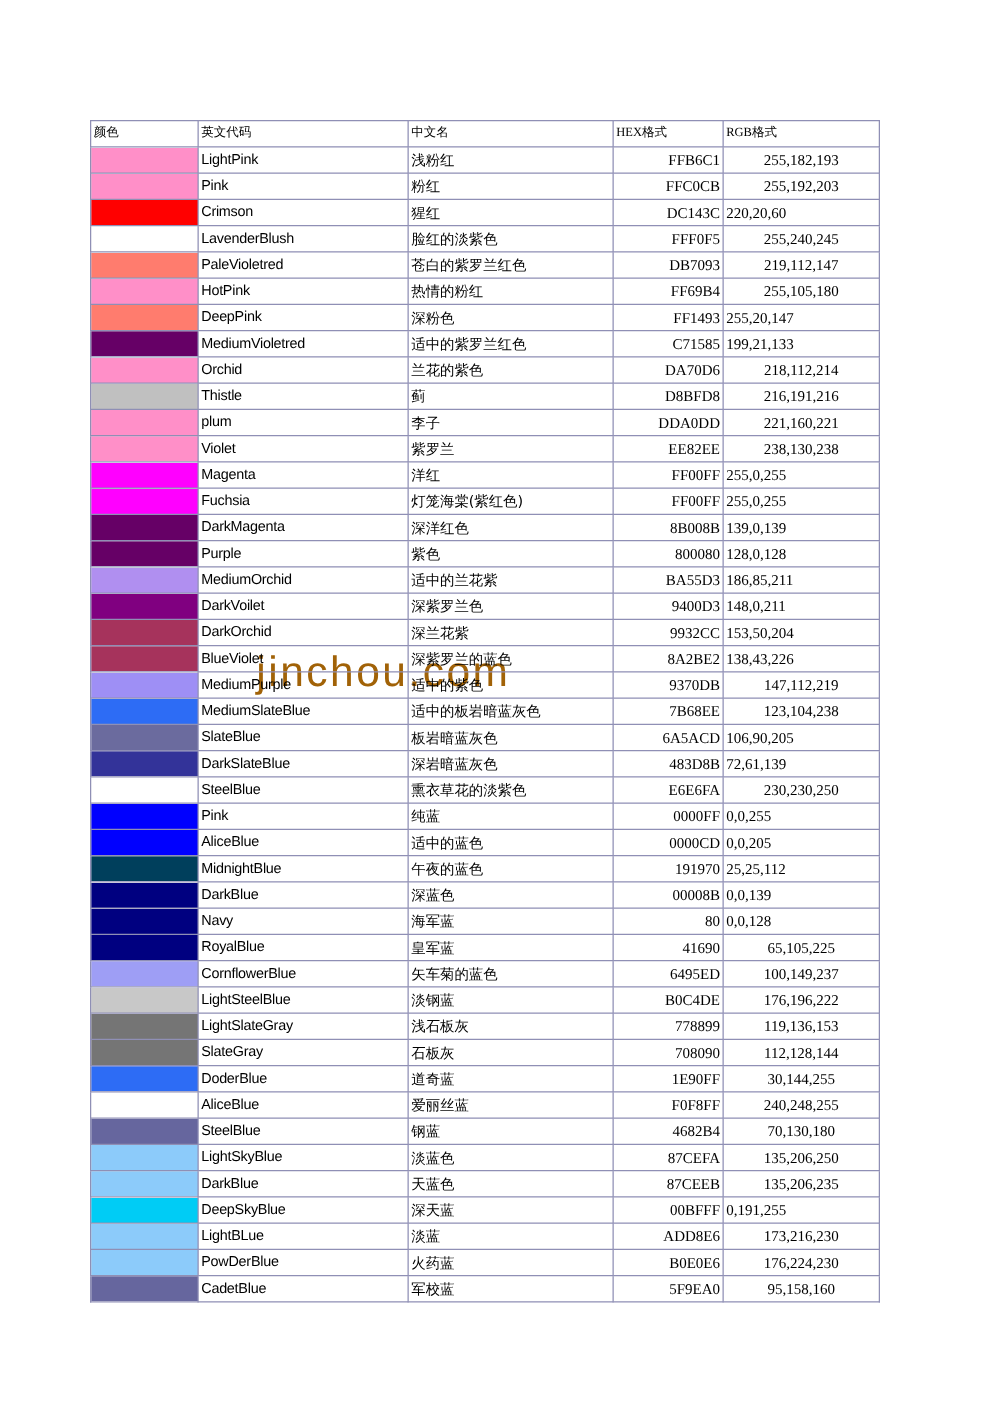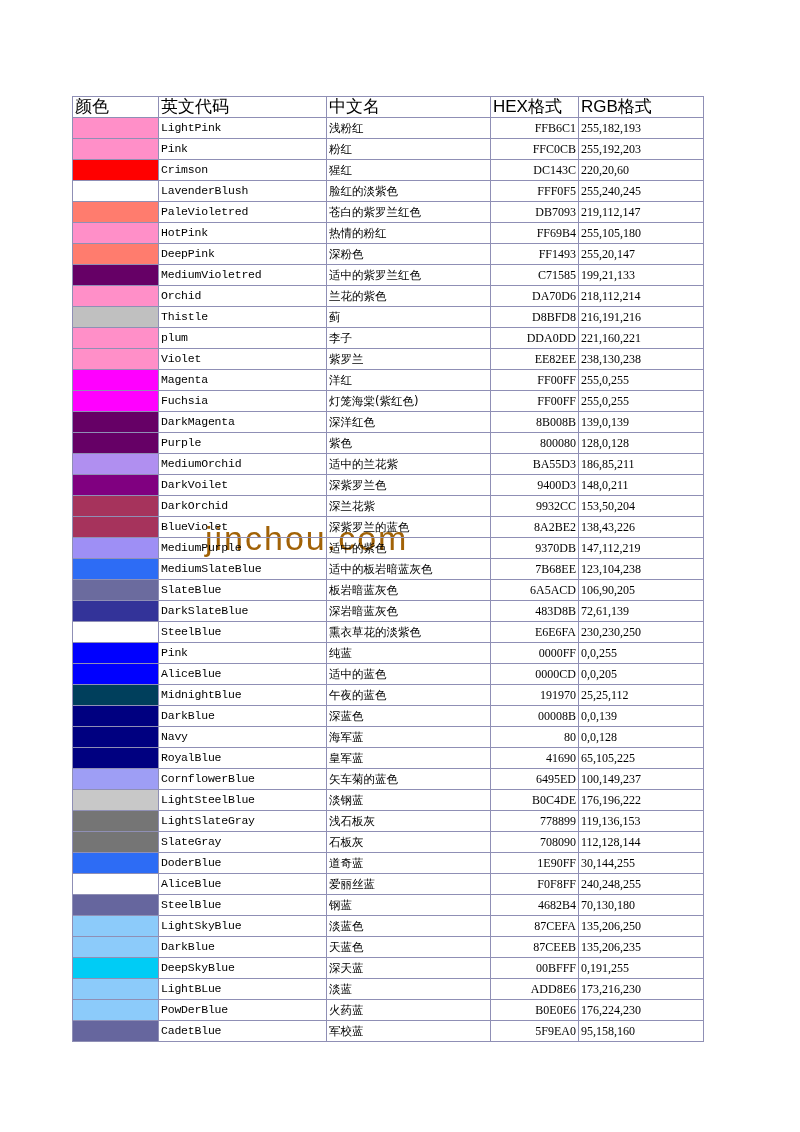--- a/index.html
+++ b/index.html
@@ -56,50 +56,50 @@
 
   
   col.c-swatch { width: 86px; }
   col.c-en     { width: 168px; }
   col.c-cn     { width: 164px; }
   col.c-hex    { width: 88px; }
   col.c-rgb    { width: 125px; }
 
   
   thead td {
-    font-family: Liberation Sans, sans-serif;
-    font-size: 17px;
+    font-family: Liberation Serif, serif;
+    font-size: 10px;
     text-align: left;
     background: #ffffff;
   }
 
   
   td.swatch { padding: 0; }
   td.en {
-    font-family: Liberation Mono, monospace;
+    font-family: Liberation Sans, sans-serif;
     font-size: 11.5px;
     text-align: left;
     letter-spacing: -0.2px;
     margin-left: 40px;
   }
   td.cn {
     font-family: "DejaVu Sans", "Liberation Sans", sans-serif;
     font-size: 11.5px;
     text-align: left;
   }
   td.hex {
     font-family: "Liberation Serif", "DejaVu Serif", serif;
     font-size: 12px;
     text-align: right;
   }
   td.hex.num { text-align: right; }
   td.rgb {
     font-family: "Liberation Serif", "DejaVu Serif", serif;
     font-size: 12px;
-    text-align: left;
+    text-align: center;
   }
   td.rgb.left { text-align: left; }
 </style>
 </head>
 <body>
 
 <div id="watermark">jinchou.com</div>
 
 <div id="sheet">
   <table class="grid">

